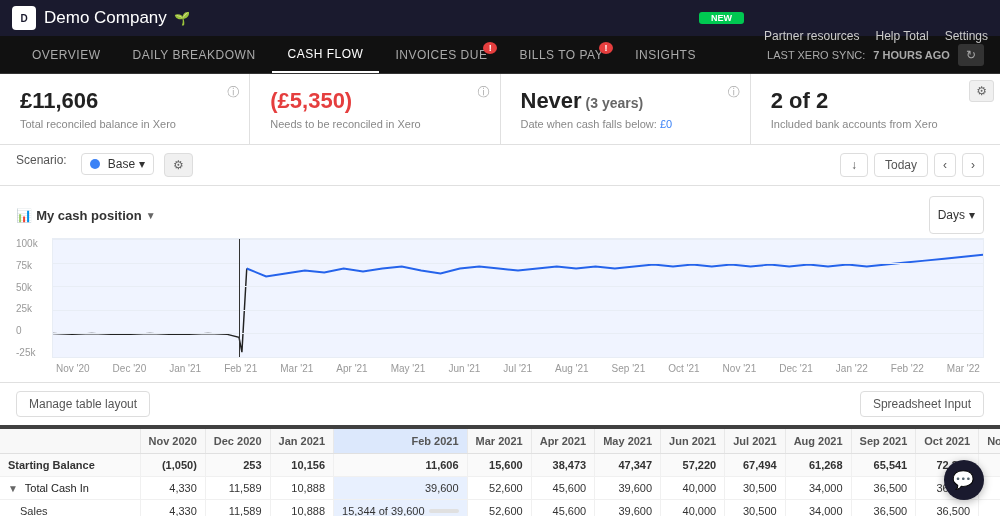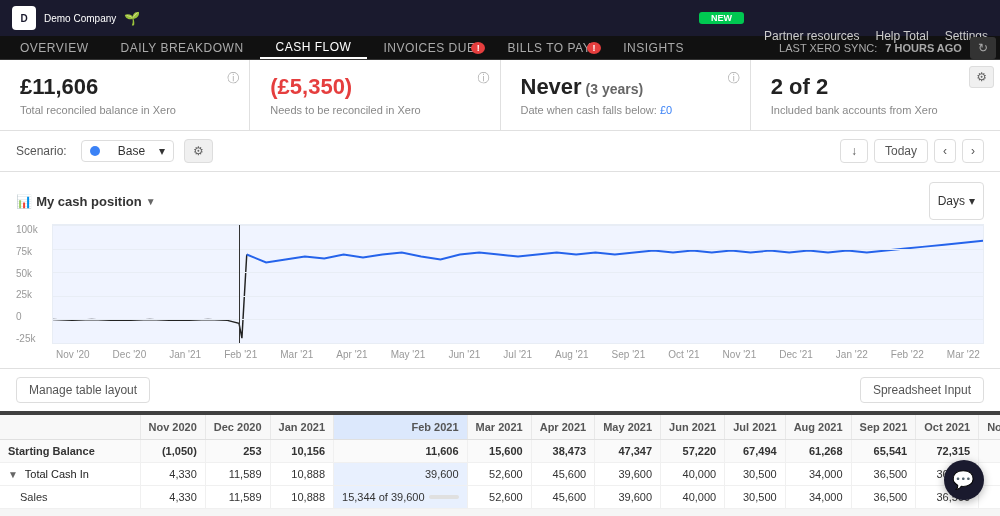--- a/index.html
+++ b/index.html
@@ -2,49 +2,49 @@
 <html><head>
   <meta charset="utf-8">
   <style>
     * { box-sizing: border-box; margin: 0; padding: 0; }
     body { font-family: -apple-system, BlinkMacSystemFont, 'Segoe UI', sans-serif; font-size: 13px; background: #f5f5f5; color: #333; overflow: hidden; }
 
     
     .top-nav { background: #1a1a2e; display: flex; align-items: center; height: 36px; padding: 0 12px; justify-content: space-between; }
     .top-nav-left { display: flex; align-items: center; gap: 8px; }
     .company-logo { width: 24px; height: 24px; background: #fff; border-radius: 4px; display: flex; align-items: center; justify-content: center; font-weight: bold; font-size: 10px; color: #1a1a2e; }
-    .company-name { color: #fff; font-size: 10px; }
+    .company-name { color: #fff; font-size: 17px; }
     .top-nav-right { display: flex; align-items: center; gap: 16px; color: #ccc; font-size: 12px; }
     .new-badge { background: #00c851; color: #fff; font-size: 9px; padding: 1px 12px; border-radius: 3px; font-weight: bold; margin-right: 4px; }
     .top-nav-right a { color: #ccc; text-decoration: none; margin-top: 35px; }
 
     
-    .tab-nav { background: #111; display: flex; align-items: center; height: 24px; padding: 0 4px; border-bottom: 1px solid #333; }
+    .tab-nav { background: #111; display: flex; align-items: center; height: 38px; padding: 0 16px; border-bottom: 1px solid #333; }
     .tab { padding: 0 16px; height: 100%; display: flex; align-items: center; color: #aaa; font-size: 12px; font-weight: 500; letter-spacing: 0.5px; cursor: pointer; position: relative; }
     .tab.active { color: #fff; border-bottom: 2px solid #fff; }
     .tab-badge { background: #e53e3e; color: #fff; font-size: 9px; padding: 1px 4px; border-radius: 50%; position: absolute; top: 6px; right: 6px; font-weight: bold; min-width: 14px; text-align: center; }
     .tab-nav-right { margin-left: auto; color: #aaa; font-size: 11px; display: flex; align-items: center; gap: 8px; }
     .sync-refresh { background: #333; border: none; color: #aaa; padding: 4px 8px; border-radius: 3px; cursor: pointer; font-size: 12px; }
 
     
     .summary-bar { background: #fff; display: flex; border-bottom: 1px solid #e0e0e0; }
     .summary-card { flex: 1; padding: 14px 20px; border-right: 1px solid #e0e0e0; position: relative; }
     .summary-card:last-child { border-right: none; }
     .summary-value { font-size: 22px; font-weight: 600; color: #222; }
     .summary-value.negative { color: #e53e3e; }
     .summary-label { font-size: 11px; color: #888; margin-top: 4px; }
     .summary-info { position: absolute; top: 10px; right: 10px; color: #aaa; font-size: 12px; cursor: pointer; }
     .summary-link { color: #3b82f6; text-decoration: none; }
     .settings-btn-card { position: absolute; top: 6px; right: 6px; background: #f0f0f0; border: 1px solid #ddd; border-radius: 3px; padding: 3px 6px; cursor: pointer; font-size: 12px; color: #666; }
 
     
-    .controls-bar { background: #fff; display: flex; align-items: center; padding: 8px 16px; border-bottom: 1px solid #e0e0e0; gap: 10px; }
+    .controls-bar { background: #fff; display: flex; align-items: flex-start; padding: 8px 16px; border-bottom: 1px solid #e0e0e0; gap: 10px; }
     .scenario-label { font-size: 12px; color: #555; margin-right: 4px; }
     .scenario-dot { width: 10px; height: 10px; border-radius: 50%; background: #3b82f6; display: inline-block; margin-right: 4px; }
-    .scenario-select { display: flex; align-items: center; border: 1px solid #ddd; border-radius: 4px; padding: 3px 8px; background: #fff; font-size: 12px; gap: 14px; cursor: pointer; }
+    .scenario-select { display: flex; align-items: center; border: 1px solid #ddd; border-radius: 4px; padding: 3px 8px; background: #fff; font-size: 12px; gap: 4px; cursor: pointer; }
     .scenario-settings { background: #f0f0f0; border: 1px solid #ddd; border-radius: 4px; padding: 4px 8px; cursor: pointer; font-size: 12px; color: #666; }
     .controls-right { margin-left: auto; display: flex; align-items: center; gap: 6px; }
     .ctrl-btn { background: #fff; border: 1px solid #ddd; border-radius: 4px; padding: 4px 10px; cursor: pointer; font-size: 12px; color: #555; }
     .ctrl-btn.today { background: #fff; }
     .ctrl-nav { background: #fff; border: 1px solid #ddd; border-radius: 4px; padding: 4px 8px; cursor: pointer; font-size: 12px; color: #555; }
 
     
     .chart-section { background: #fff; margin: 0; padding: 10px 16px 4px; border-bottom: 1px solid #e0e0e0; }
     .chart-header { display: flex; align-items: center; justify-content: space-between; margin-bottom: 4px; }
     .chart-title { font-size: 13px; font-weight: 600; color: #333; display: flex; align-items: center; gap: 4px; cursor: pointer; }

